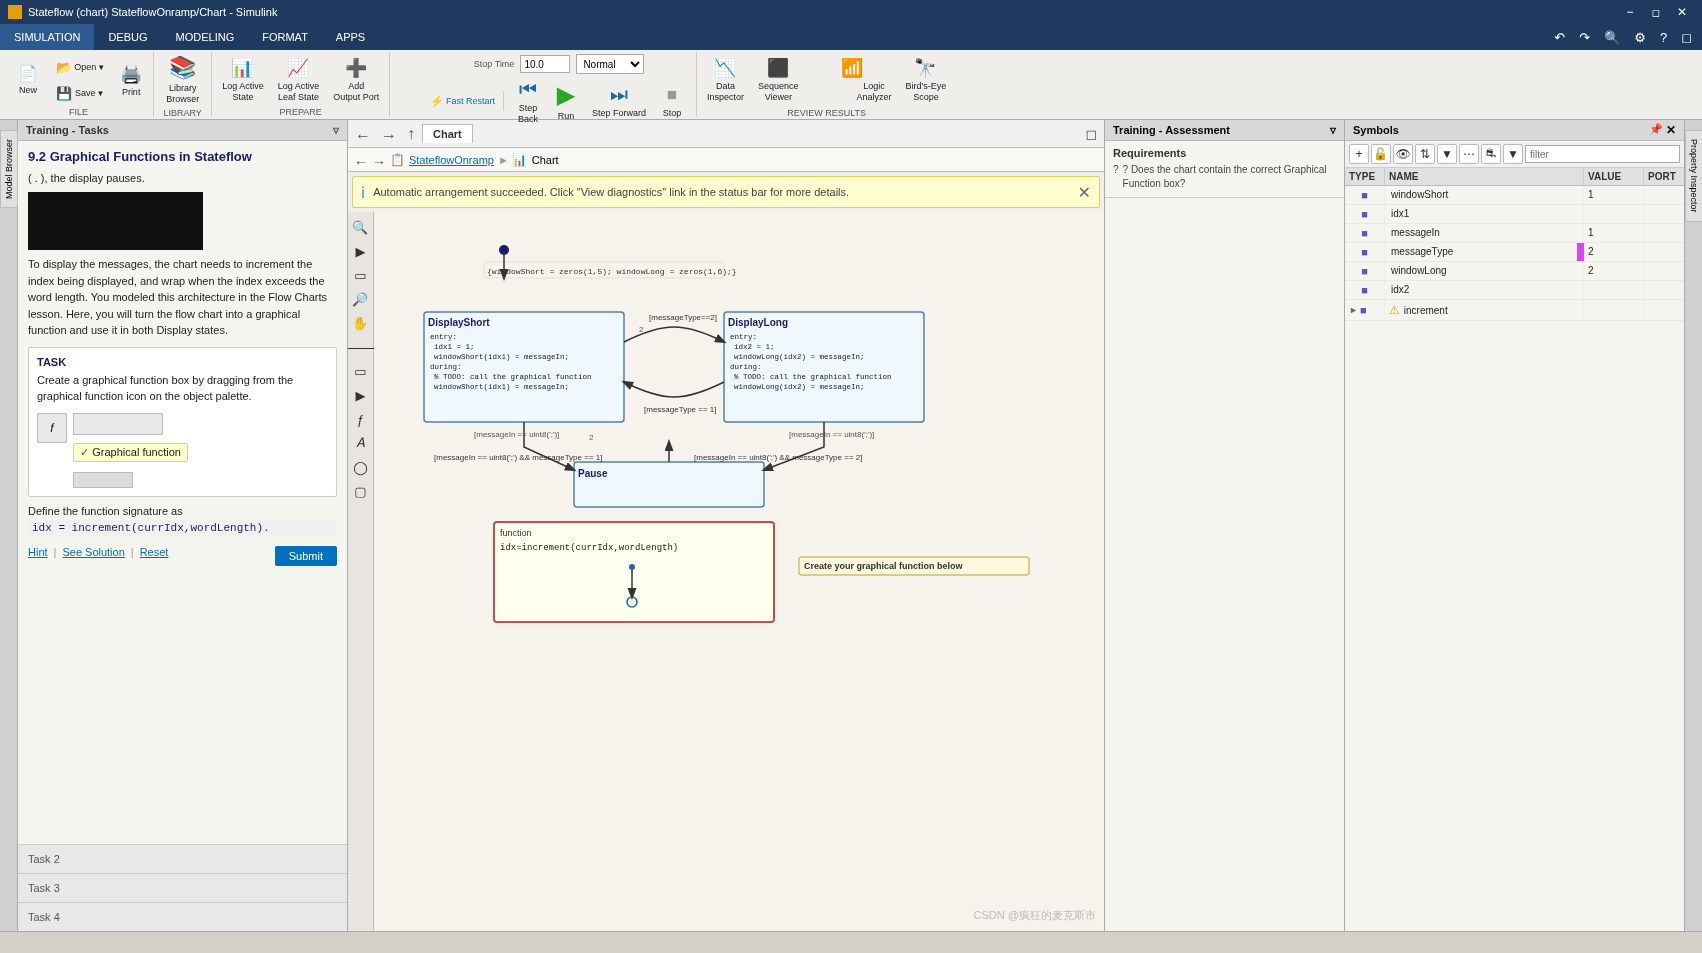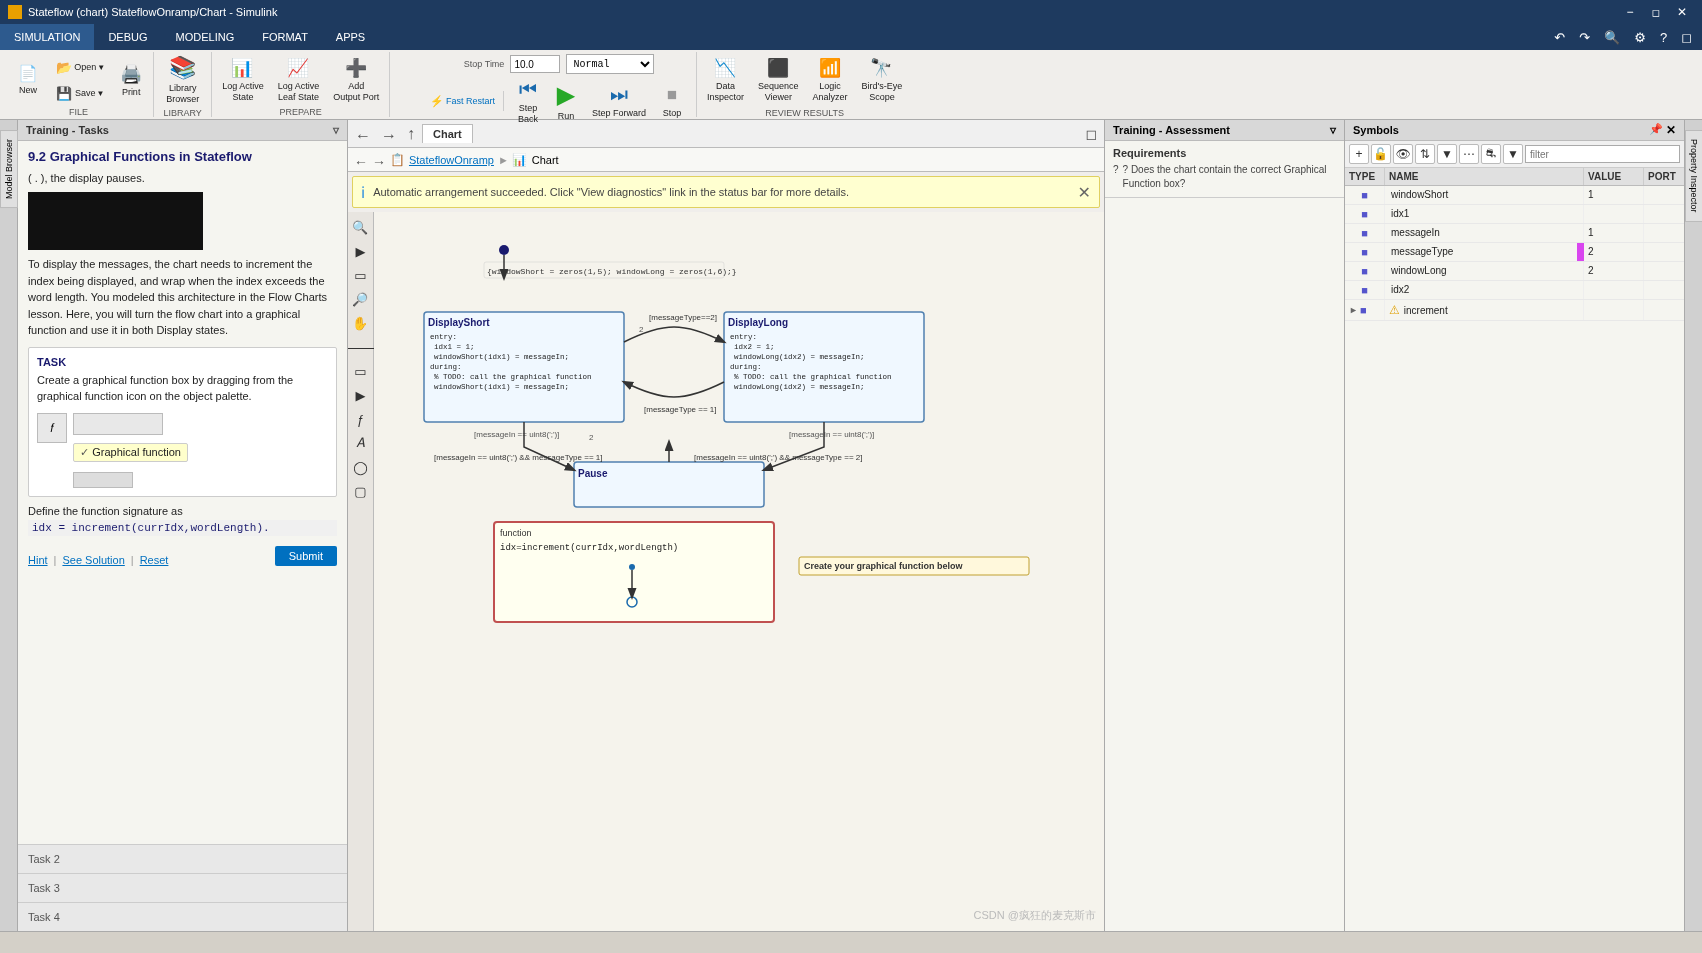--- a/index.html
+++ b/index.html
@@ -131,21 +131,21 @@
       </div>
     </div>
     <div style="font-size:9px;color:#555;text-align:center;">PREPARE</div>
   </div>
 
   <div class="toolbar-group" style="flex-direction:column;padding:2px 6px;min-width:200px;margin-left:32px;">
     <div style="display:flex;align-items:center;gap:6px;margin-bottom:2px;">
       <span style="font-size:9px;color:#555;">Stop Time</span>
       <input type="text" id="stop-time-input" style="width: 50px; height: 18px; border: 1px solid rgb(170, 170, 170); font-size: 10px; padding: 0px 3px;" value="10.0">
       <div style="display:flex;align-items:center;gap:2px;">
-        <select style="height:20px;font-size:10px;border:1px solid #aaa;background:white;padding:0 2px;width:88px;font-family:Liberation Mono, monospace;">
+        <select style="height:20px;font-size:10px;border:1px solid #aaa;background:white;padding:0 2px;width:68px;">
           <option>Normal</option>
           <option>Accelerator</option>
           <option>Rapid Accelerator</option>
         </select>
       </div>
     </div>
     <div style="display:flex;align-items:center;gap:2px;">
       <div style="font-size:9px;color:#0070c0;cursor:pointer;padding:2px;text-decoration:none;display:flex;align-items:center;gap:2px;">
         <span style="font-size:11px;">⚡</span>
         <span>Fast Restart</span>
@@ -180,21 +180,21 @@
         <div class="btn-label" style="white-space:pre-line;">Data
 Inspector</div>
       </div>
       <div class="toolbar-btn" style="height:52px;">
         <div style="font-size:18px;color:#1a6aad;">⬛</div>
         <div class="btn-label" style="white-space:pre-line;">Sequence
 Viewer</div>
       </div>
       <div class="toolbar-btn" style="height:52px;">
         <div style="font-size:18px;color:#1a6aad;">📶</div>
-        <div class="btn-label" style="white-space:pre-line;">Logic
+        <div class="btn-label" style="white-space:pre-line;margin-left:44px;">Logic
 Analyzer</div>
       </div>
       <div class="toolbar-btn" style="height:52px;">
         <div style="font-size:18px;color:#1a6aad;">🔭</div>
         <div class="btn-label" style="white-space:pre-line;">Bird's-Eye
 Scope</div>
       </div>
     </div>
     <div style="font-size:9px;color:#555;text-align:center;">REVIEW RESULTS</div>
   </div>
@@ -236,21 +236,21 @@
             </div>
             <div style="width:60px;height:16px;background:#ddd;border:1px solid #bbb;margin-top:2px;"></div>
           </div>
         </div>
       </div>
 
       <div style="font-size:11px;color:#222;margin-top:6px;">Define the function signature as</div>
       <div style="font-family:'Courier New',monospace;font-size:11px;color:#1a1a6e;background:#f0f0f0;padding:2px 4px;margin:3px 0;">idx = increment(currIdx,wordLength).</div>
 
 
-      <div style="display:flex;align-items:flex-end;gap:6px;margin-top:10px;">
+      <div style="display:flex;align-items:flex-start;gap:6px;margin-top:10px;">
         <span style="color:#0070c0;text-decoration:underline;cursor:pointer;font-size:11px;">Hint</span>
         <span style="color:#999;">|</span>
         <span style="color:#0070c0;text-decoration:underline;cursor:pointer;font-size:11px;">See Solution</span>
         <span style="color:#999;">|</span>
         <span style="color:#0070c0;text-decoration:underline;cursor:pointer;font-size:11px;">Reset</span>
         <button style="background:#0070c0;color:white;border:none;padding:4px 14px;font-size:11px;cursor:pointer;border-radius:2px;margin-left:auto;">Submit</button>
       </div>
     </div>
 
     <div style="padding:8px 10px;border-top:1px solid #ccc;background:#e8e8e8;color:#555;font-size:11px;cursor:pointer;">Task 2</div>

